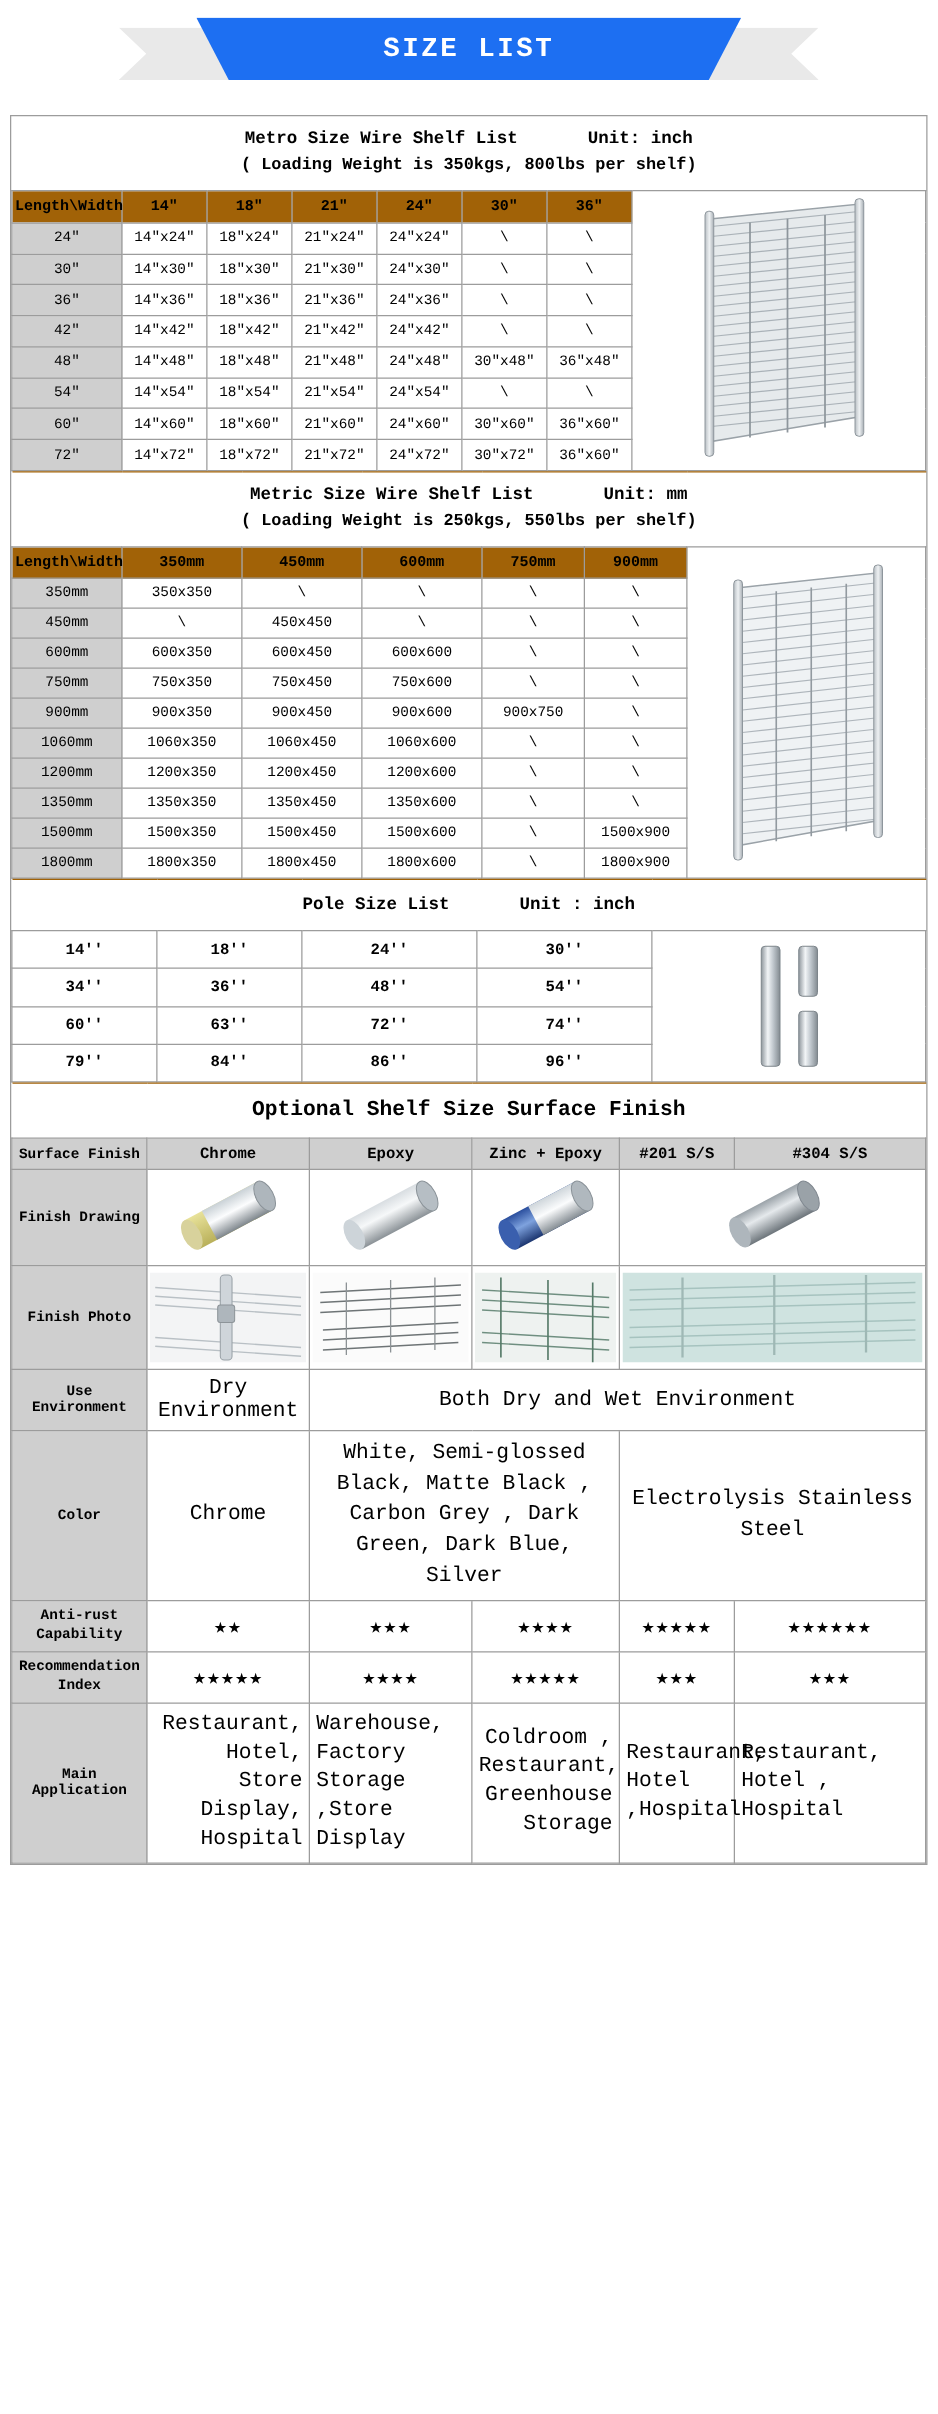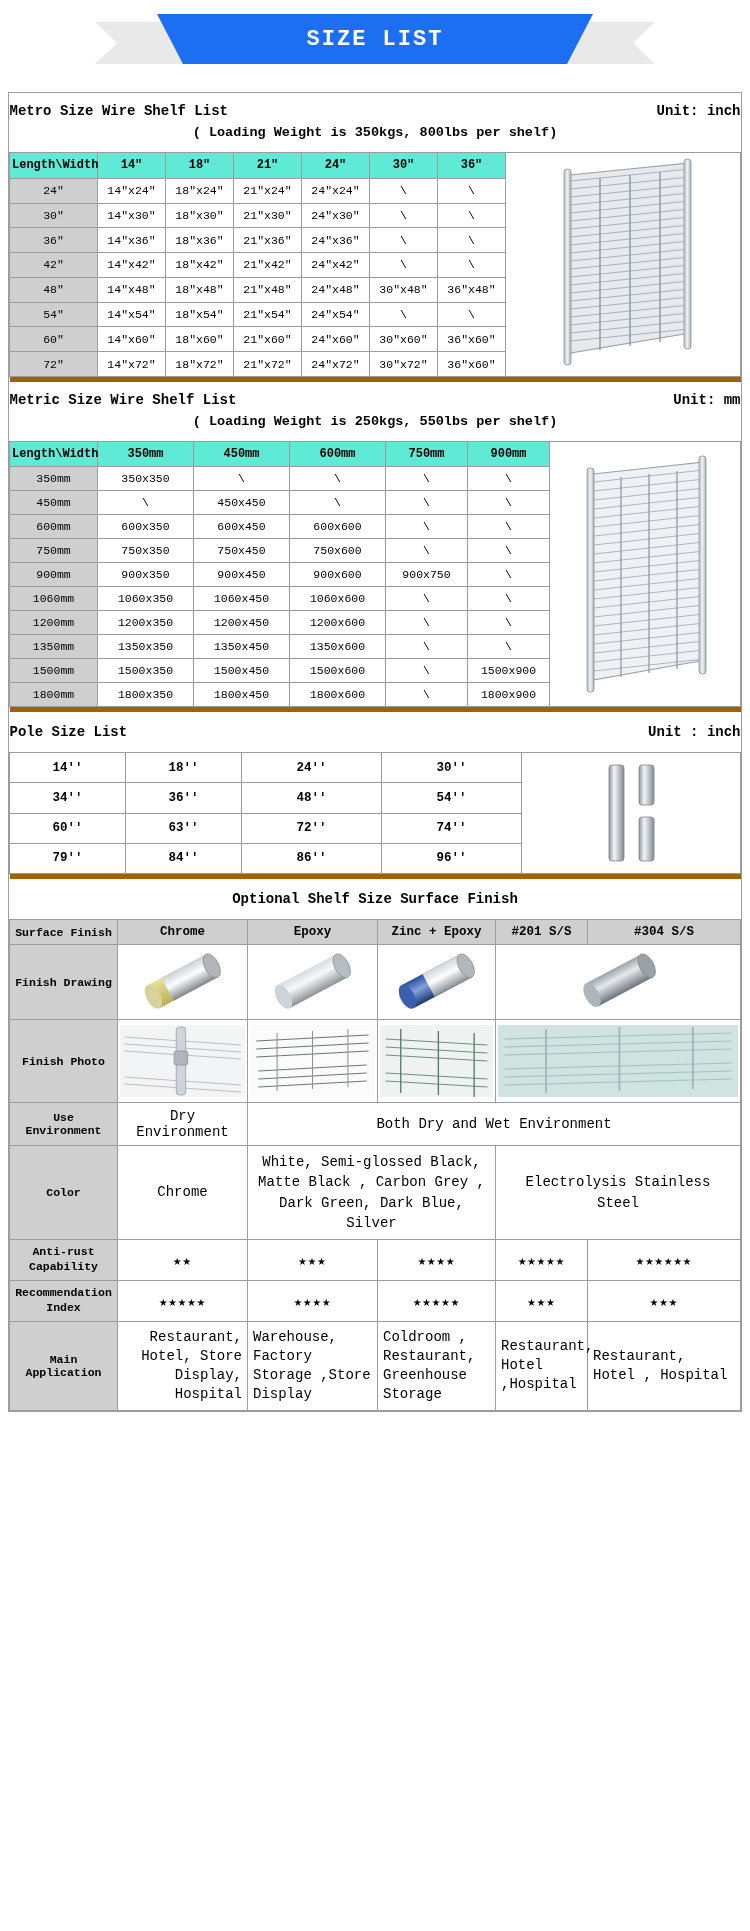--- a/index.html
+++ b/index.html
@@ -77,45 +77,45 @@
     padding: 10px 0 2px 0;
     text-align: center;
   }
   .sec-sub {
     border: none;
     font-size: 13.5px;
     font-weight: bold;
     padding: 4px 0 12px 0;
     text-align: center;
   }
-  .hdr { background: #5eead4; font-weight: bold; font-size: 12px; }
+  .hdr { background: #a16207; font-weight: bold; font-size: 12px; }
   .rowhdr { background: #cfcfcf; font-weight: normal; font-size: 11.5px; }
-  .bt { border-top: 5px solid #a16207; }
+  .bt { border-top: 1px solid #a16207; }
 
   .title-row td { border: none; }
   .title-inner {
     display: flex;
-    justify-content: space-between;
+    justify-content: center;
     align-items: baseline;
     gap: 56px;
   }
   .title-inner .t { font-size: 14px; font-weight: bold; }
   .title-inner .u { font-size: 14px; font-weight: bold; }
 
   
   .imgcell { background: #fff; padding: 4px; }
 
   
   .shelf-art { display:block; margin: 0 auto; }
 
   
   .pole td { height: 26px; font-weight: bold; font-size: 12.5px; }
 
   
-  .finish td { font-size: 14px; }
+  .finish td { font-size: 17px; }
   .finish .lbl {
     background: #cfcfcf;
     font-weight: bold;
     font-size: 11.5px;
   }
   .finish .hdrcell {
     background: #cfcfcf;
     font-weight: bold;
     font-size: 12.5px;
   }
@@ -723,21 +723,21 @@
         <td class="stars">★★★★</td>
         <td class="stars">★★★★★</td>
         <td class="stars">★★★</td>
         <td class="stars">★★★</td>
       </tr>
 
       <tr>
         <td class="lbl">Main Application</td>
         <td class="app-txt" style="text-align:right">Restaurant, Hotel, Store Display, Hospital</td>
         <td class="app-txt" style="text-align:left">Warehouse, Factory Storage ,Store Display</td>
-        <td class="app-txt" style="text-align:left">Coldroom , Restaurant, Greenhouse Storage</td>
+        <td class="app-txt" style="text-align:right">Coldroom , Restaurant, Greenhouse Storage</td>
         <td class="app-txt" style="text-align:left">Restaurant, Hotel ,Hospital</td>
         <td class="app-txt" style="text-align:left">Restaurant, Hotel , Hospital</td>
       </tr>
     </tbody>
       </table>
 
   </div>
 </div>
 
 </body></html>

